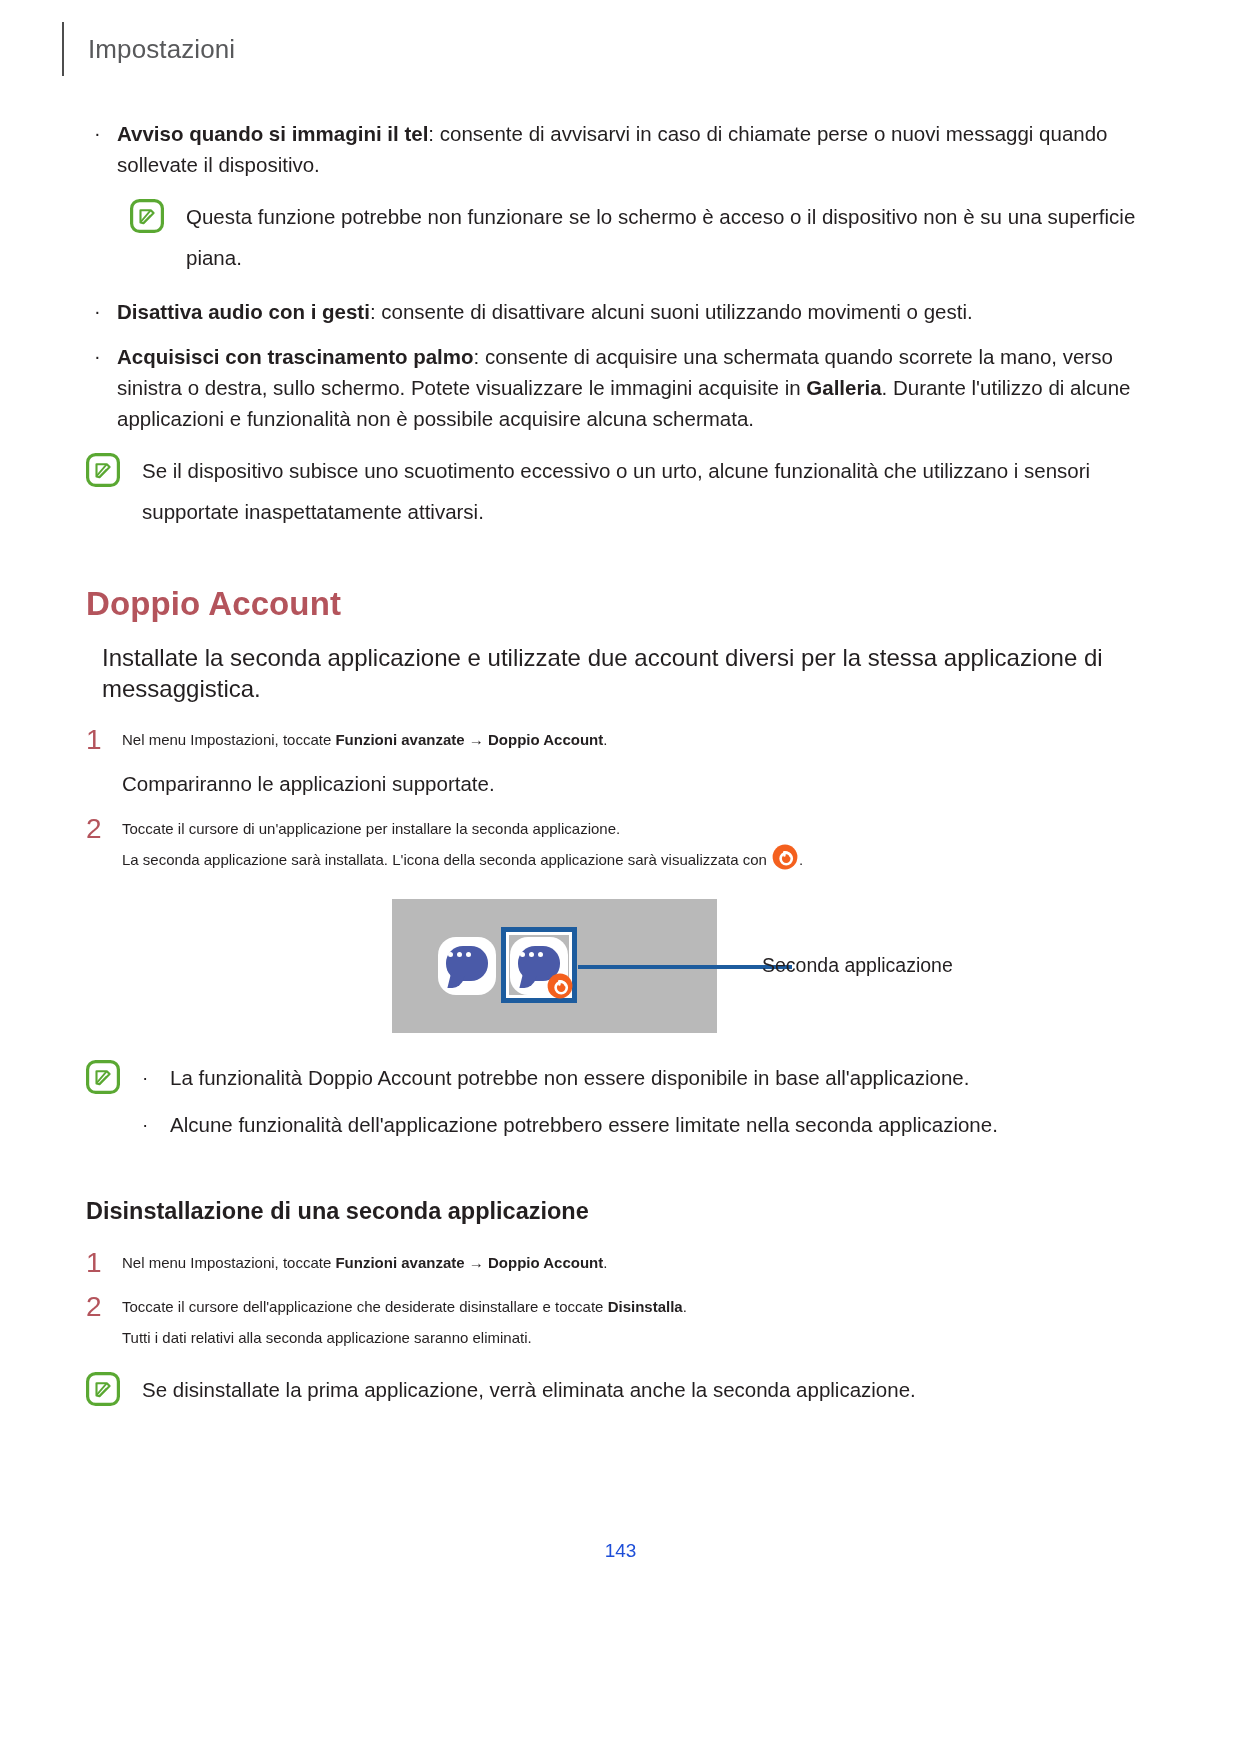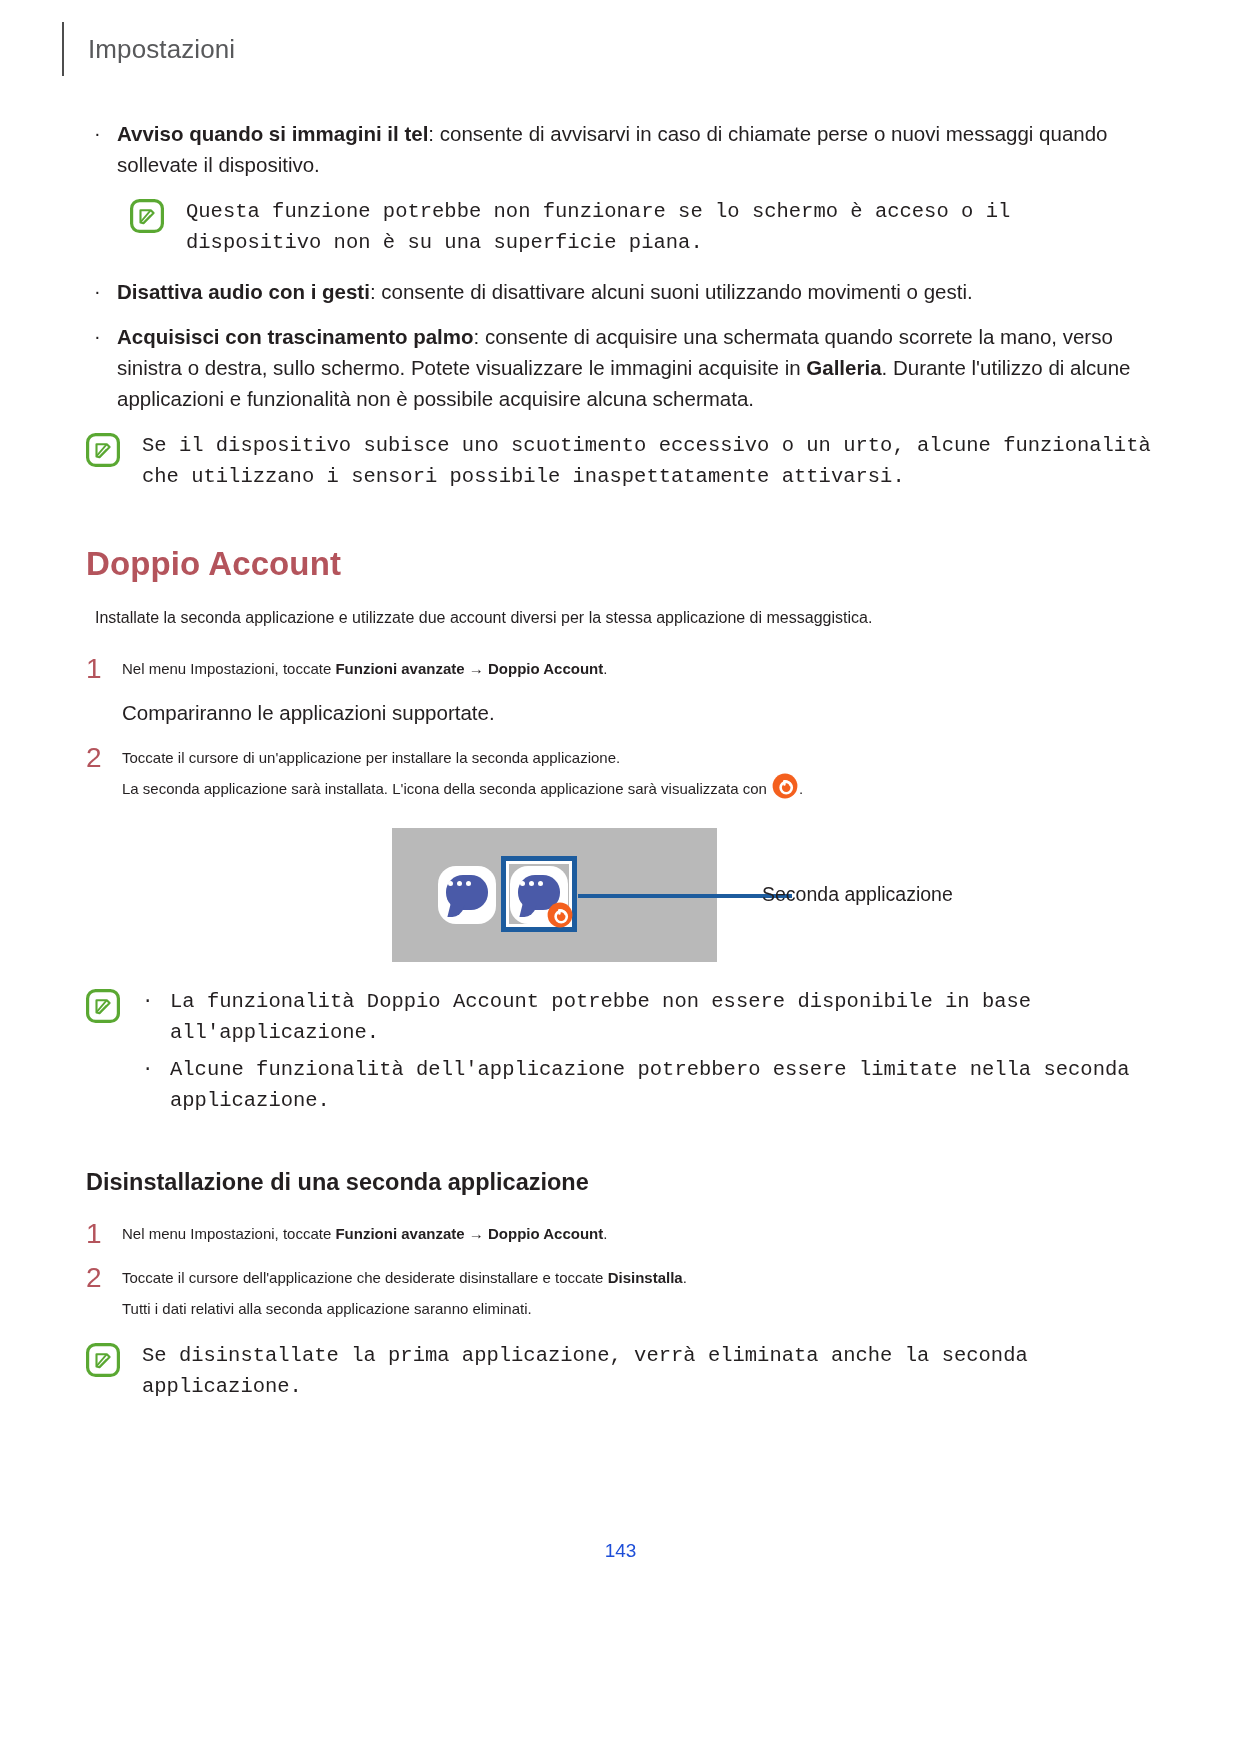--- a/index.html
+++ b/index.html
@@ -84,22 +84,21 @@
   .note-icon {
     flex: 0 0 34px;
     width: 34px;
     height: 34px;
     margin-right: 22px;
     margin-top: 3px;
   }
   .note-body {
     flex: 1;
     font-size: 20.5px;
-    line-height: 31px;
-    font-family: Liberation Mono, monospace;
+    line-height: 41px;
   }
   .note-list {
     margin: 0;
     padding: 0;
     list-style: none;
   }
   .note-list li {
     display: flex;
     margin-bottom: 6px;
   }
@@ -119,23 +118,23 @@
     letter-spacing: 0.1px;
   }
   .h2-black {
     font-size: 23.5px;
     font-weight: bold;
     color: #231f20;
     margin: 46px 0 22px 0;
     line-height: 1.2;
   }
   .para {
-    font-size: 16px;
+    font-size: 24px;
     line-height: 31px;
-    margin: 0 0 20px 9px;
+    margin: 0 0 20px 16px;
   }
 
   
   .step {
     display: flex;
     margin-bottom: 12px;
   }
   .step-num {
     flex: 0 0 36px;
     width: 36px;
@@ -317,21 +316,21 @@
 
     <div class="note">
       <div class="note-icon">
         <svg viewBox="0 0 34 34" width="34" height="34" aria-hidden="true">
           <rect x="1.6" y="1.6" width="30.8" height="30.8" rx="8" ry="8" fill="#ffffff" stroke="#5aa832" stroke-width="3.2"></rect>
           <path d="M10.5 23.5 L10.5 11.2 L20.8 11.2 L23.6 14.1 L13.4 24.2 Z" fill="none" stroke="#5aa832" stroke-width="2.1" stroke-linejoin="round"></path>
           <path d="M10.8 22.9 L20.4 11.6" stroke="#5aa832" stroke-width="1.8"></path>
           <path d="M13.4 24.2 L20.6 16.6" stroke="#5aa832" stroke-width="1.8"></path>
         </svg>
       </div>
-      <div class="note-body">Se il dispositivo subisce uno scuotimento eccessivo o un urto, alcune funzionalità che utilizzano i sensori possibile inaspettatamente attivarsi.</div>
+      <div class="note-body">Se il dispositivo subisce uno scuotimento eccessivo o un urto, alcune funzionalità che utilizzano i sensori supportate inaspettatamente attivarsi.</div>
     </div>
 
     <div class="h1-red">Doppio Account</div>
     <div class="para">Installate la seconda applicazione e utilizzate due account diversi per la stessa applicazione di messaggistica.</div>
 
     <div class="step">
       <div class="step-num">1</div>
       <div class="step-body"><span>Nel menu Impostazioni, toccate </span><b>Funzioni avanzate</b><span> → </span><b>Doppio Account</b><span>.</span></div>
     </div>
     <div class="step-sub">Compariranno le applicazioni supportate.</div>

